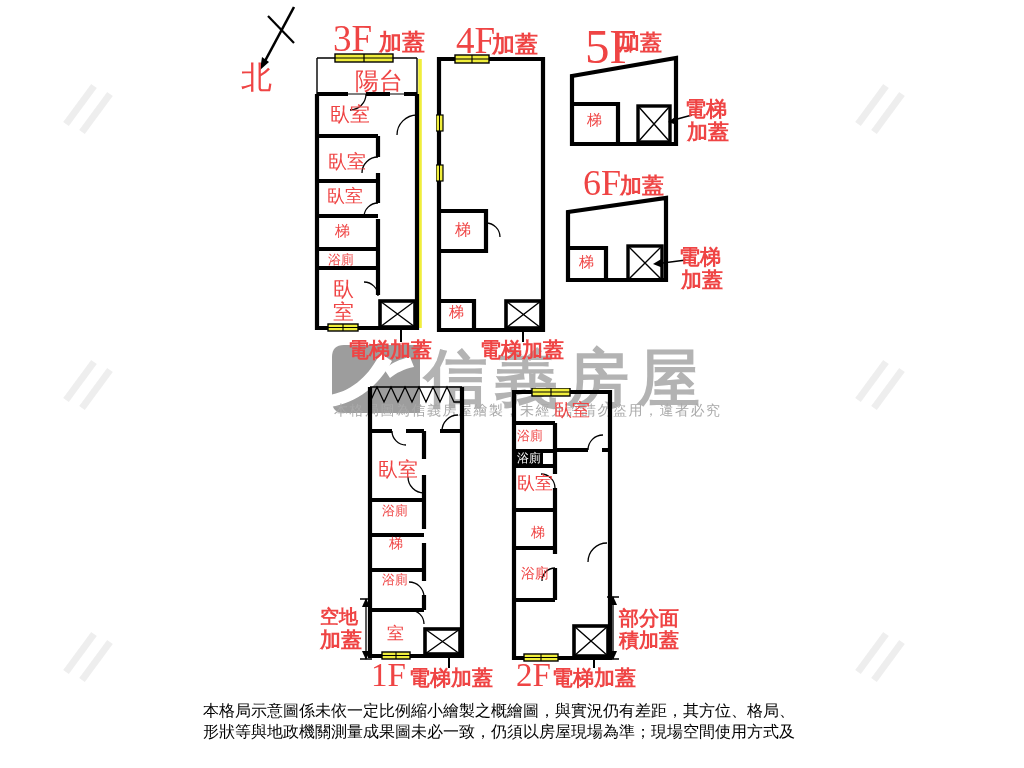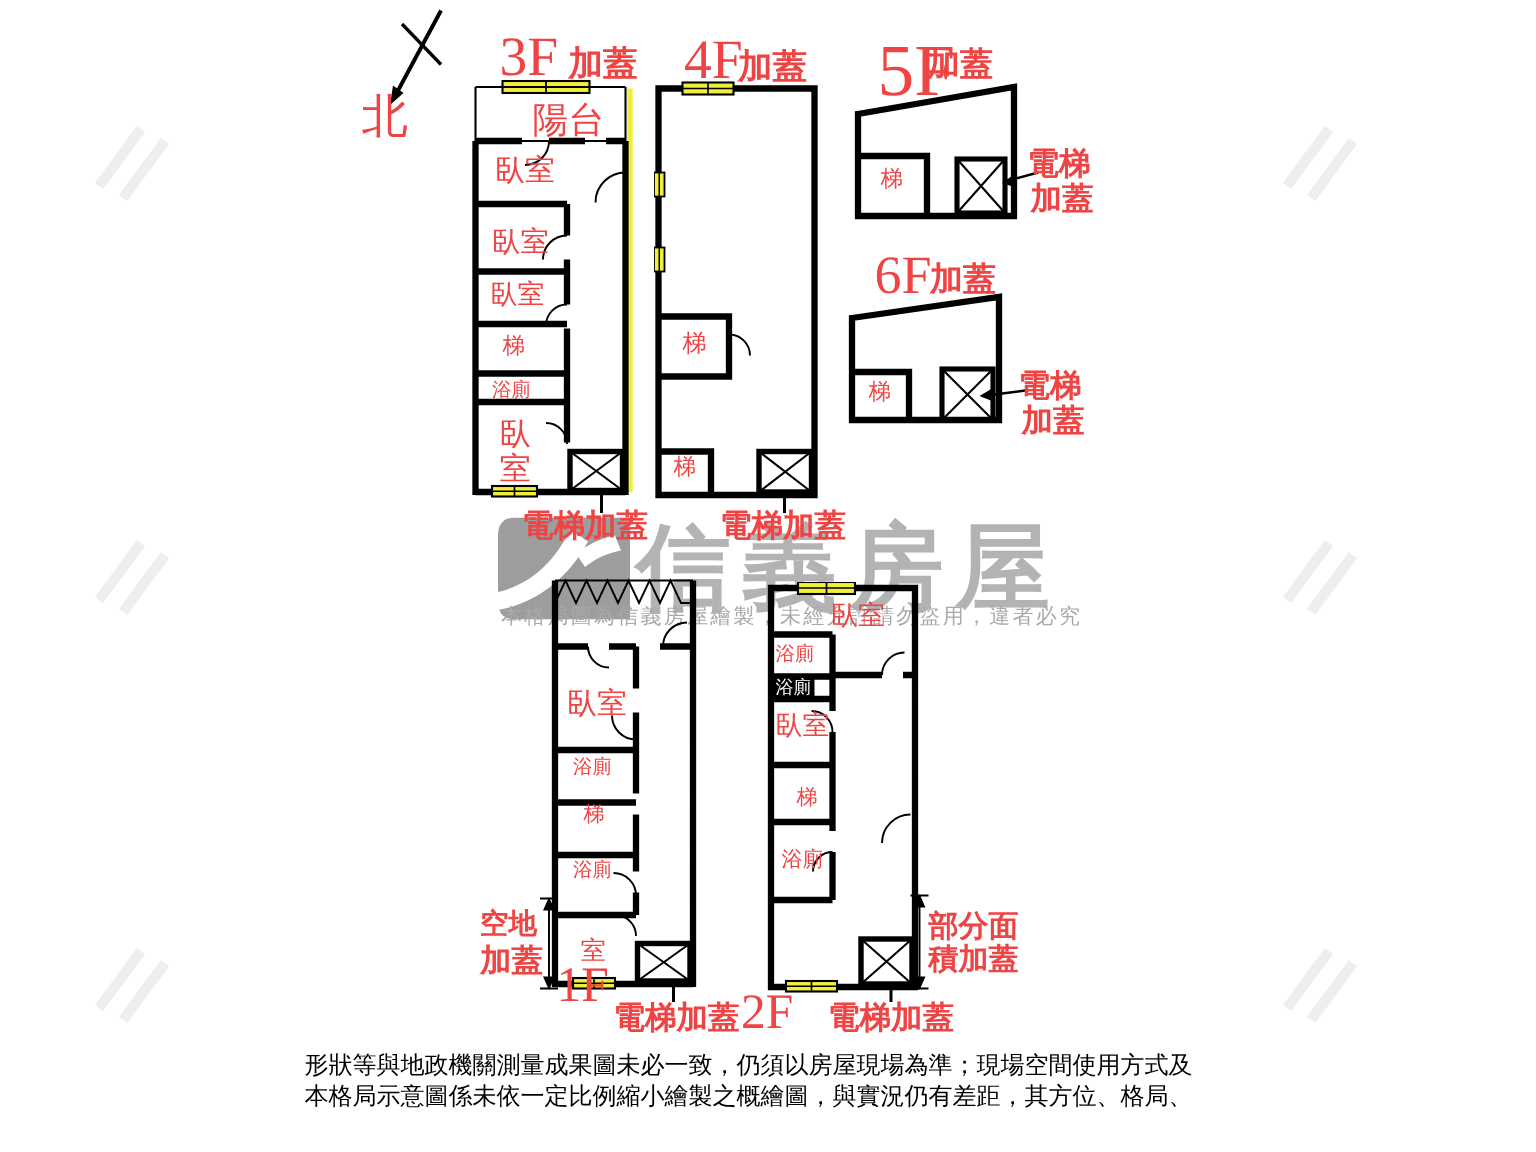--- a/index.html
+++ b/index.html
@@ -182,21 +182,21 @@
   <div class="lbl" style="left:382px;top:573px;font-size:13px">浴廁</div>
   <div class="lbl" style="left:387px;top:625px;font-size:17px">室</div>
   <svg class="plan" style="left:358px;top:596px" width="16" height="66" viewBox="0 0 16 66">
     <path d="M2,3 H14 M8,3 V63 M2,63 H14" stroke="#000" stroke-width="1.3" fill="none"></path>
     <polygon points="8,2 4,11 12,11" fill="#000"></polygon>
     <polygon points="8,64 4,55 12,55" fill="#000"></polygon>
   </svg>
   <div class="lbl callout" style="left:320px;top:607px;font-size:19px">空地</div>
   <div class="lbl callout" style="left:320px;top:630px;font-size:21px">加蓋</div>
   <div class="stem" style="left:448px;top:655px;height:13px"></div>
-  <div class="lbl" style="left:371px;top:641px;font-size:33px">1F</div>
+  <div class="lbl" style="left:371px;top:659px;font-size:33px">1F</div>
   <div class="lbl callout" style="left:409px;top:668px;font-size:21px">電梯加蓋</div>
 
   <svg class="plan" style="left:510px;top:388px" width="104" height="274" viewBox="0 0 104 274">
     <path d="M4,4 H100 V270 H4 Z
              M4,35 H45 M45,35 V63 M45,62 H78 M92,62 H100
              M4,63 H45 M4,78 H45 M4,122 H45 M4,160 H45 M4,212 H45
              M45,63 V86 M45,100 V166 M45,180 V212" stroke="#000" stroke-width="4.2" fill="none"></path>
     <path d="M78,62 A15,15 0 0 1 93,47 M45,100 A14,14 0 0 0 31,86
              M97,155 A19,19 0 0 0 78,174 M45,180 A13,13 0 0 0 32,193" stroke="#000" stroke-width="1.3" fill="none"></path>
     <g>
@@ -219,21 +219,21 @@
   <div class="lbl" style="left:531px;top:526px;font-size:14px">梯</div>
   <div class="lbl" style="left:521px;top:567px;font-size:14px">浴廁</div>
   <svg class="plan" style="left:605px;top:594px" width="16" height="68" viewBox="0 0 16 68">
     <path d="M2,3 H14 M8,3 V65 M2,65 H14" stroke="#000" stroke-width="1.3" fill="none"></path>
     <polygon points="8,2 4,11 12,11" fill="#000"></polygon>
     <polygon points="8,66 4,57 12,57" fill="#000"></polygon>
   </svg>
   <div class="lbl callout" style="left:619px;top:608px;font-size:20px">部分面</div>
   <div class="lbl callout" style="left:619px;top:630px;font-size:20px">積加蓋</div>
   <div class="stem" style="left:593px;top:655px;height:13px"></div>
-  <div class="lbl" style="left:494px;top:659px;font-size:33px">2F</div>
+  <div class="lbl" style="left:516px;top:659px;font-size:33px">2F</div>
   <div class="lbl callout" style="left:552px;top:668px;font-size:21px">電梯加蓋</div>
 
   <div class="disclaimer">
+    <div>本格局示意圖係未依一定比例縮小繪製之概繪圖，與實況仍有差距，其方位、格局、</div>
     <div>形狀等與地政機關測量成果圖未必一致，仍須以房屋現場為準；現場空間使用方式及</div>
-    <div>本格局示意圖係未依一定比例縮小繪製之概繪圖，與實況仍有差距，其方位、格局、</div>
   </div>
 
 </div>
 
 </body></html>

